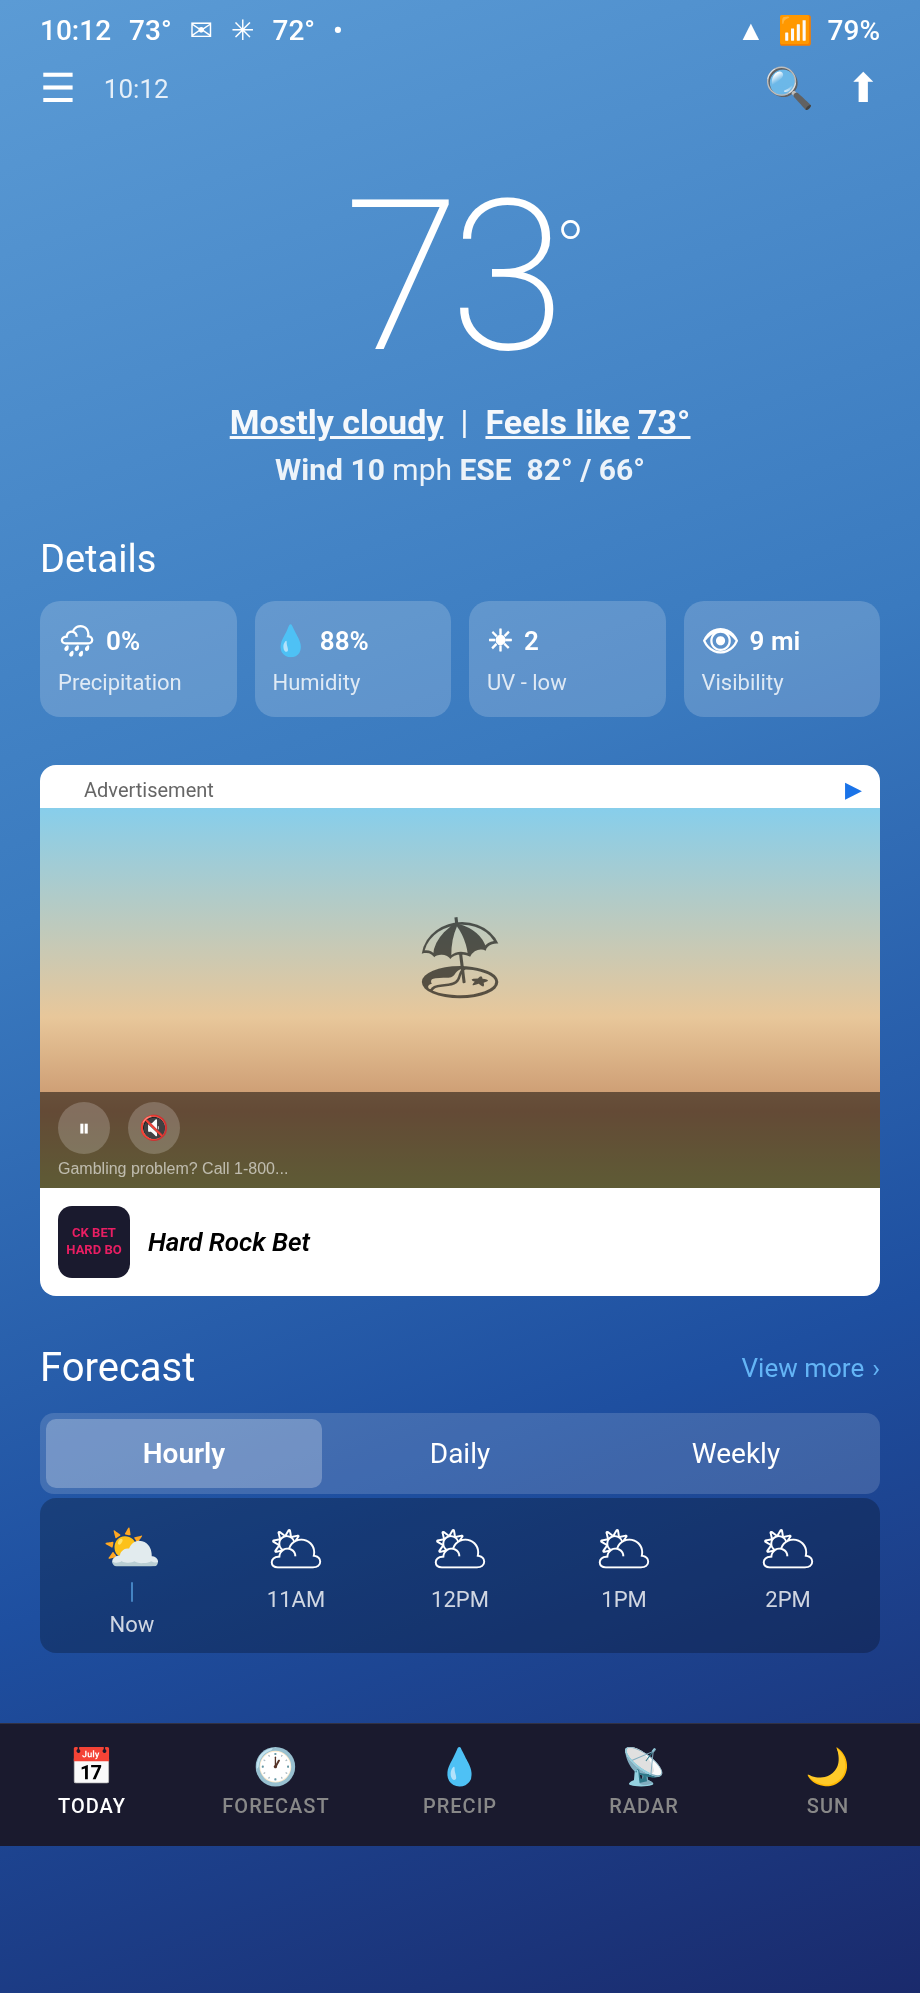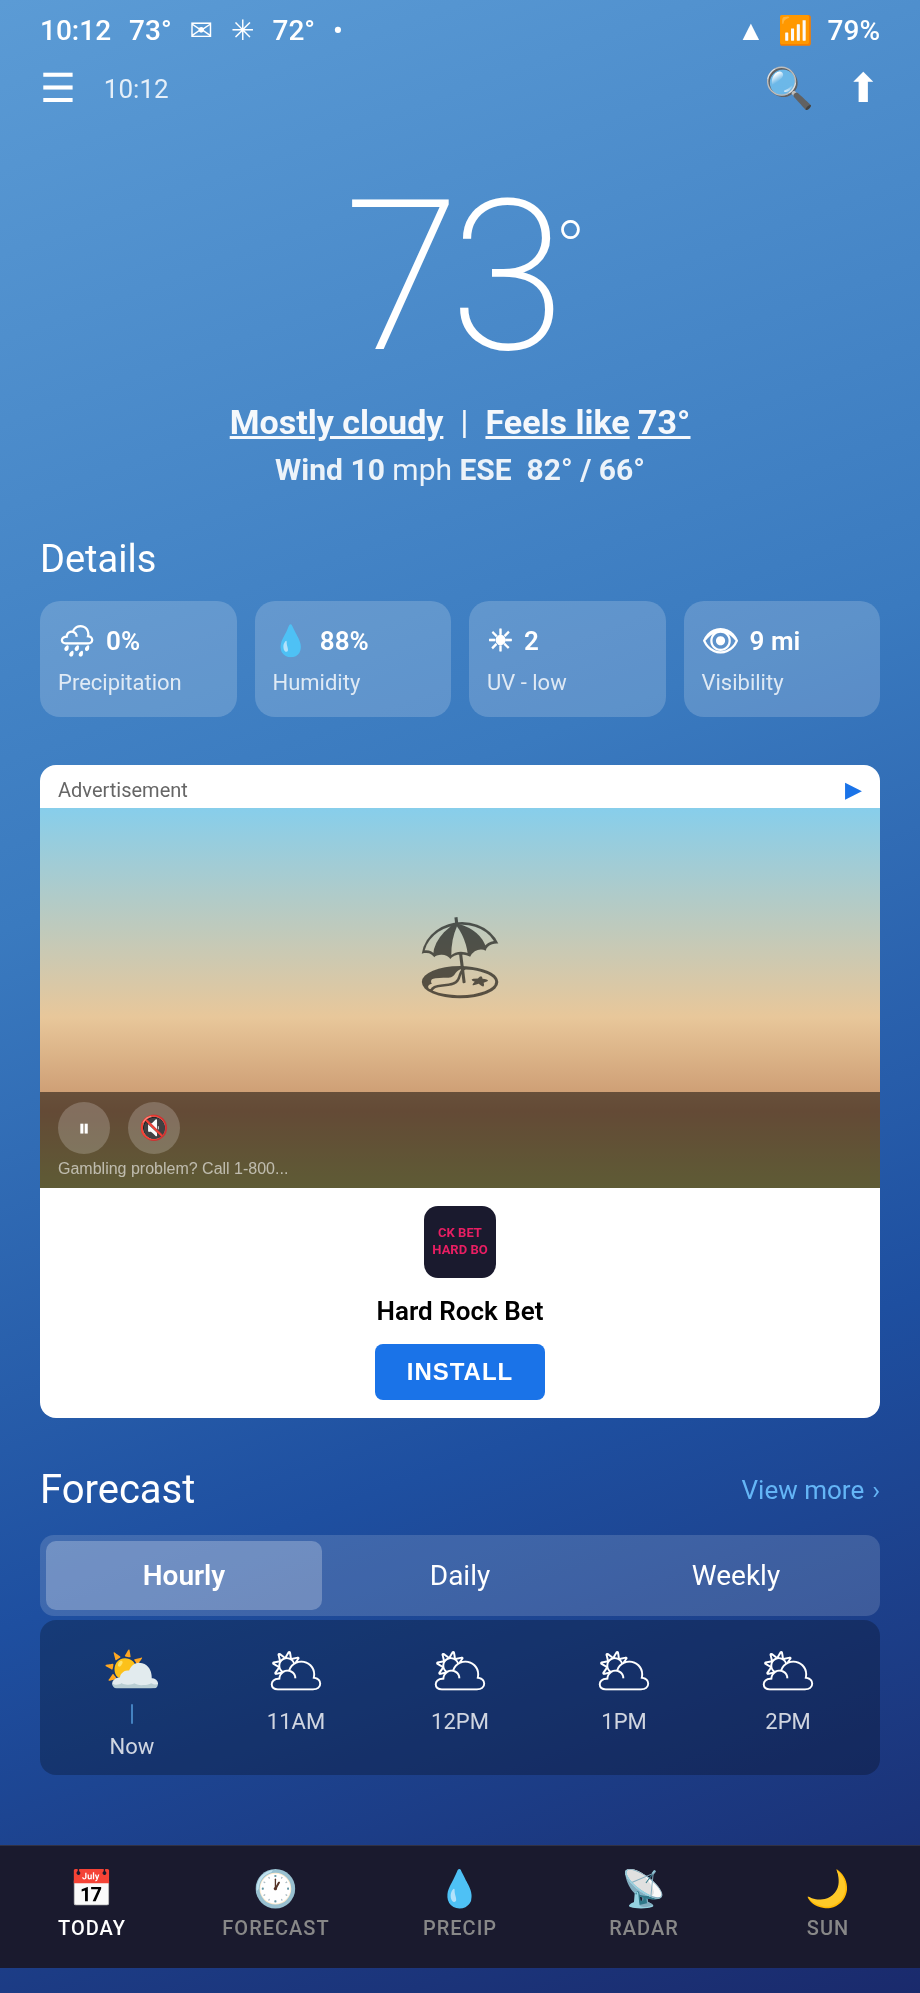--- a/index.html
+++ b/index.html
@@ -108,20 +108,21 @@
       overflow: hidden;
       color: black;
     }
     .ad-header {
       display: flex;
       justify-content: space-between;
       align-items: center;
       padding: 12px 18px 6px;
       font-size: 20px;
       color: #666;
+      margin-left: 26px;
     }
     .ad-badge { font-size: 22px; color: #1a73e8; }
     .ad-video {
       width: 100%;
       height: 380px;
       background: linear-gradient(180deg, #87ceeb 0%, #d2a679 60%, #c8956c 100%);
       position: relative;
       overflow: hidden;
       display: flex;
       align-items: center;
@@ -151,40 +152,40 @@
       cursor: pointer;
       display: flex;
       align-items: center;
       justify-content: center;
     }
     .ad-bottom {
       display: flex;
       align-items: center;
       padding: 18px 18px;
       gap: 18px;
-      flex-direction: column;
     }
     .ad-logo {
       width: 72px;
       height: 72px;
       background: #1a1a2e;
       border-radius: 14px;
       display: flex;
       align-items: center;
       justify-content: center;
       font-size: 14px;
       color: #e91e63;
       font-weight: 700;
       text-align: center;
       line-height: 1.2;
     }
     .ad-name {
       flex: 1;
       font-size: 26px;
       font-weight: 600;
+      font-style: italic;
     }
     .ad-install-btn {
       background: #1a73e8;
       color: white;
       border: none;
       border-radius: 8px;
       padding: 14px 32px;
       font-size: 24px;
       font-weight: 600;
       cursor: pointer;
@@ -383,21 +384,20 @@
         <button class="ad-ctrl-btn">🔇</button>
       </div>
       <div style="font-size:16px;color:rgba(255,255,255,0.6);margin-top:6px;font-family:Arial;">Gambling problem? Call 1-800...</div>
     </div>
   </div>
   <div class="ad-bottom">
     <div class="ad-logo">
       <span style="font-size:13px;line-height:1.3;">CK BET<br>HARD BO</span>
     </div>
     <span class="ad-name">Hard Rock Bet</span>
-    <button class="ad-install-btn">INSTALL</button>
   </div>
 </div>
 
 <div class="forecast-section">
   <div class="forecast-header">
     <span class="forecast-title">Forecast</span>
     <div class="view-more">
       <span>View more</span>
       <span>›</span>
     </div>

